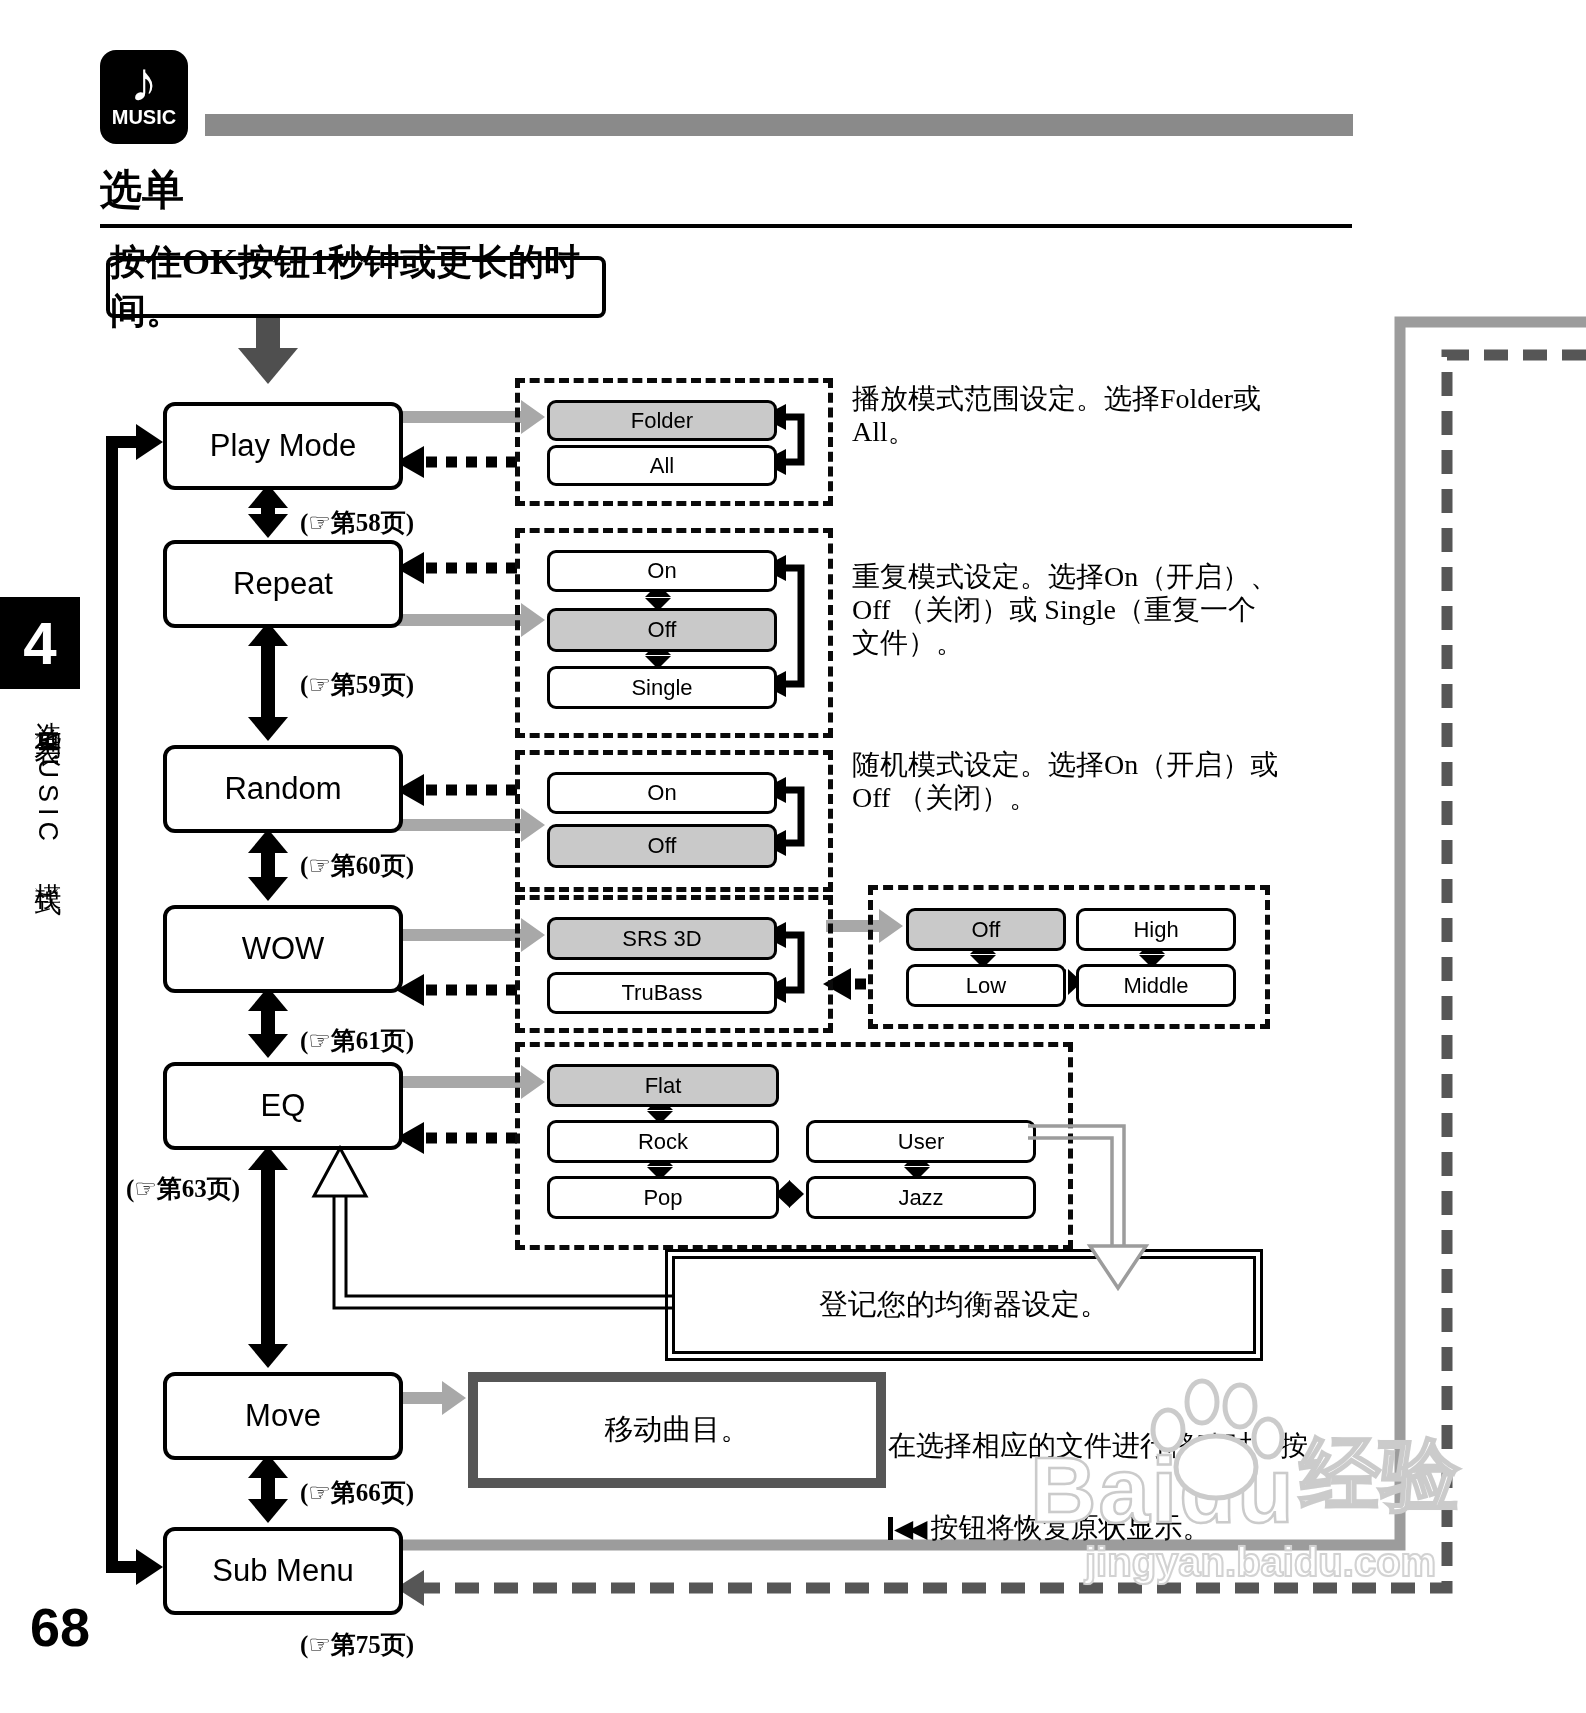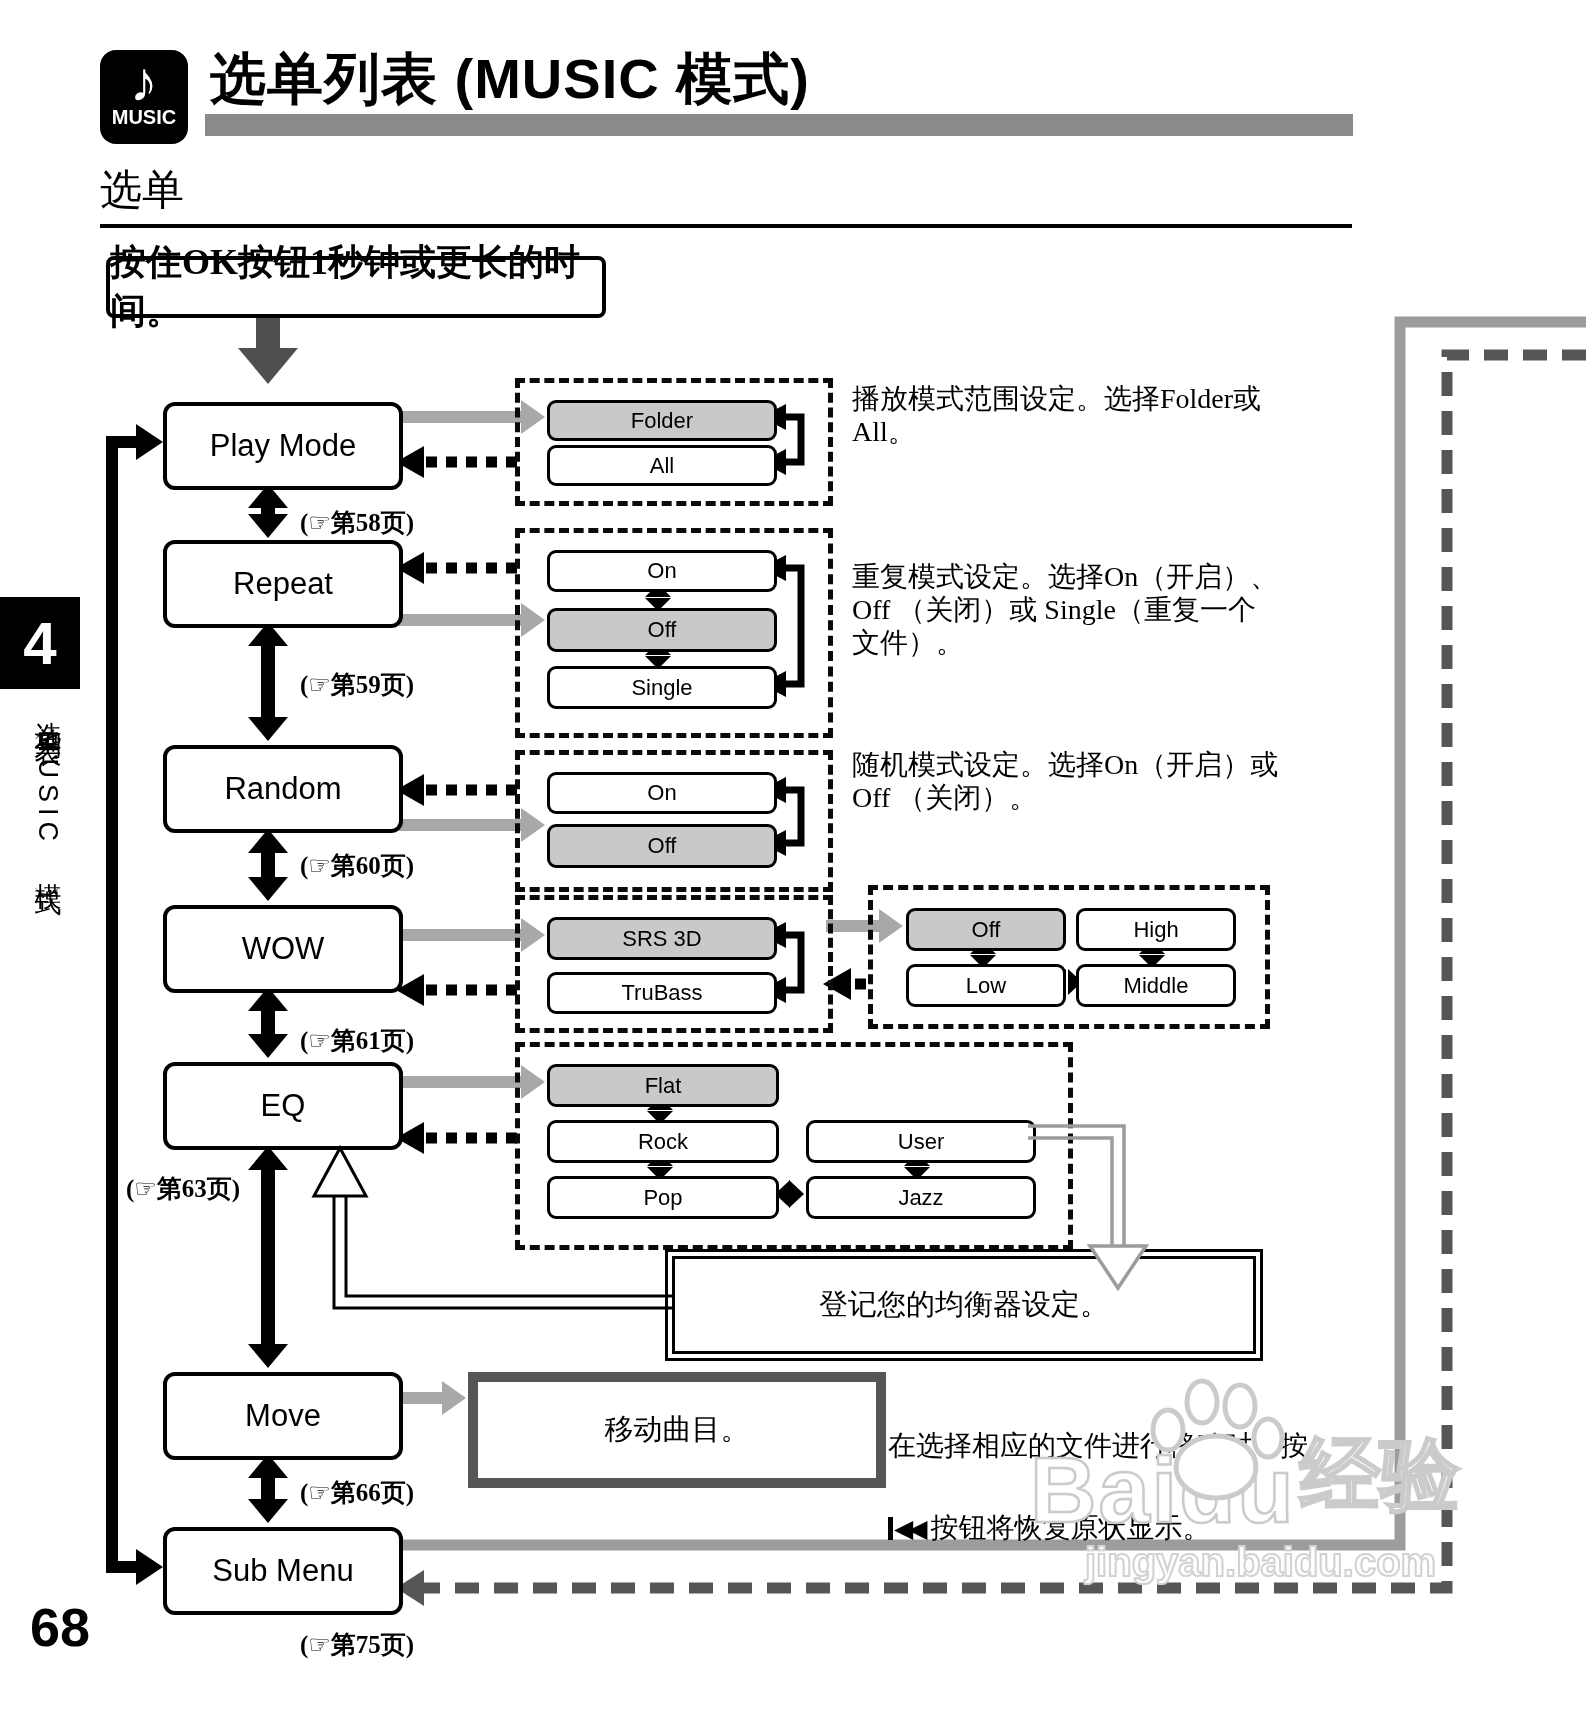--- a/index.html
+++ b/index.html
@@ -8,21 +8,21 @@
   .abs{position:absolute;}
   svg.layer{position:absolute;left:0;top:0;z-index:1;}
   svg.layer-top{position:absolute;left:0;top:0;z-index:3;}
   
   .music-badge{left:100px;top:50px;width:88px;height:94px;background:#000;border-radius:16px;
                z-index:2;text-align:center;}
   .music-badge .note{color:#fff;font-size:56px;line-height:60px;display:block;margin-top:2px;}
   .music-badge .bl{color:#fff;font-size:20px;font-weight:bold;letter-spacing:0px;display:block;margin-top:-6px;}
   .page-title{left:210px;top:42px;font-size:56px;font-weight:bold;letter-spacing:1px;z-index:2;white-space:nowrap;}
   .title-bar{left:205px;top:114px;width:1148px;height:22px;background:#8a8a8a;z-index:2;}
-  .section-heading{left:100px;top:162px;font-size:42px;font-weight:normal;z-index:2;}
+  .section-heading{left:100px;top:162px;font-size:42px;font-weight:bold;z-index:2;}
   .section-underline{left:100px;top:224px;width:1252px;height:4px;background:#000;z-index:2;}
   
   .start-box{left:106px;top:256px;width:492px;height:54px;border:4px solid #000;border-radius:8px;
              display:flex;align-items:center;justify-content:center;font-size:36px;z-index:2;background:#fff;
              font-family:"Liberation Serif","DejaVu Sans",serif;font-weight:bold;}
   .mbox{left:163px;width:232px;height:80px;border:4px solid #000;border-radius:12px;background:#fff;
         display:flex;align-items:center;justify-content:center;font-size:31px;z-index:2;}
   .grp{border:5px dashed #0a0a0a;background:transparent;z-index:2;}
   .obox{border:3px solid #000;border-radius:9px;background:#fff;display:flex;align-items:center;
         justify-content:center;font-size:22px;z-index:2;}
@@ -168,21 +168,20 @@
 
     <path d="M395 1545 H1400 V322 H1586" stroke="#9c9c9c" stroke-width="11" fill="none"></path>
     <path d="M1586 355 H1447 V1588 H424" stroke="#565656" stroke-width="11" fill="none" stroke-dasharray="24 15"></path>
     <polygon points="396,1588 424,1570 424,1606" fill="#565656"></polygon>
   </svg>
 
   <div class="abs music-badge">
     <span class="note">♪</span>
     <span class="bl">MUSIC</span>
   </div>
-  <div class="abs page-title">选单列表 (MUSIC 模式)</div>
   <div class="abs title-bar"></div>
   <div class="abs section-heading">选单</div>
   <div class="abs section-underline"></div>
 
   <div class="abs start-box">按住OK按钮1秒钟或更长的时间。</div>
 
   <div class="abs mbox" style="top:540px">Repeat</div>
   <div class="abs mbox" style="top:402px">Play Mode</div>
   <div class="abs mbox" style="top:745px">Random</div>
   <div class="abs mbox" style="top:905px">WOW</div>

